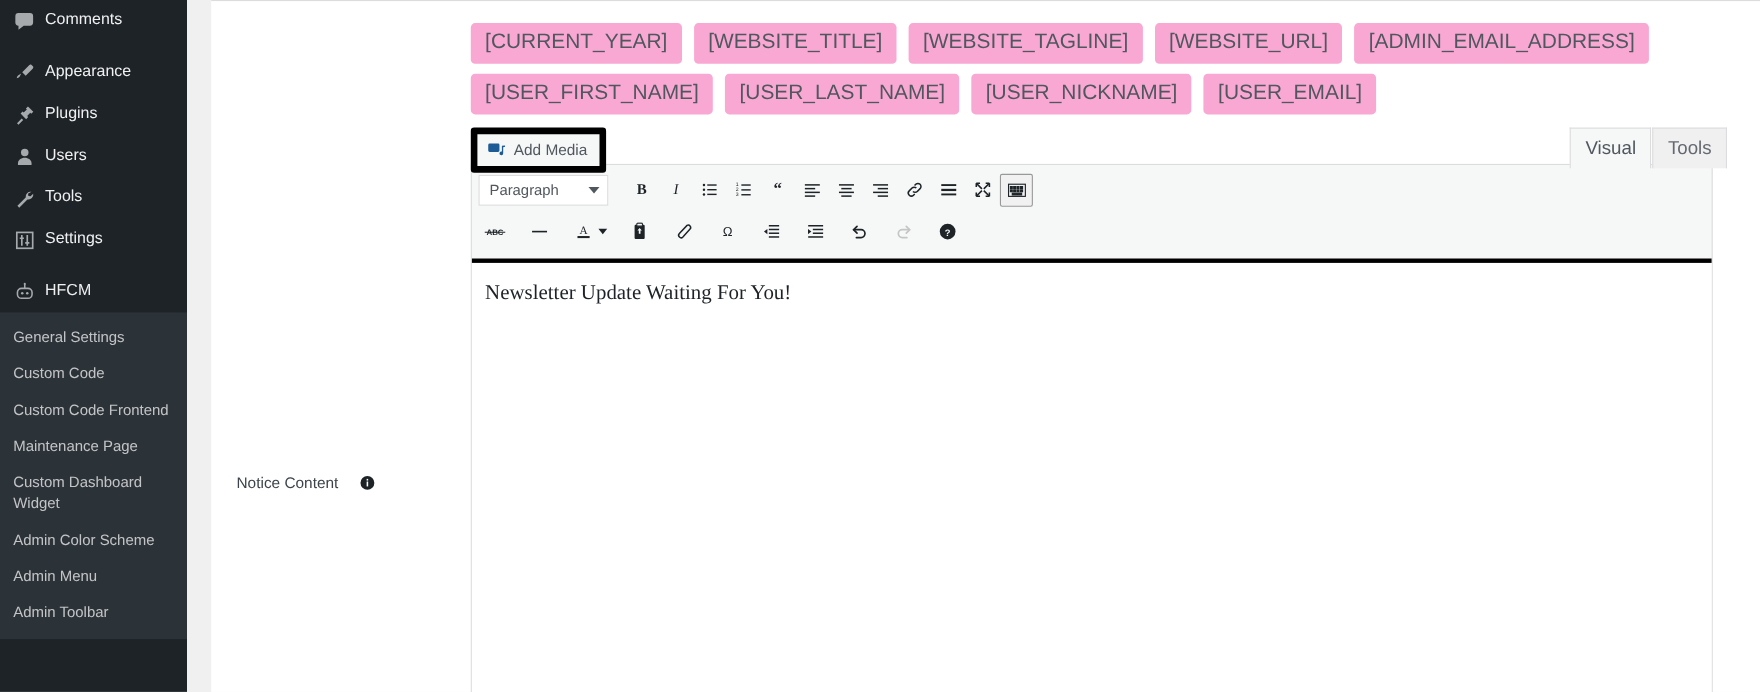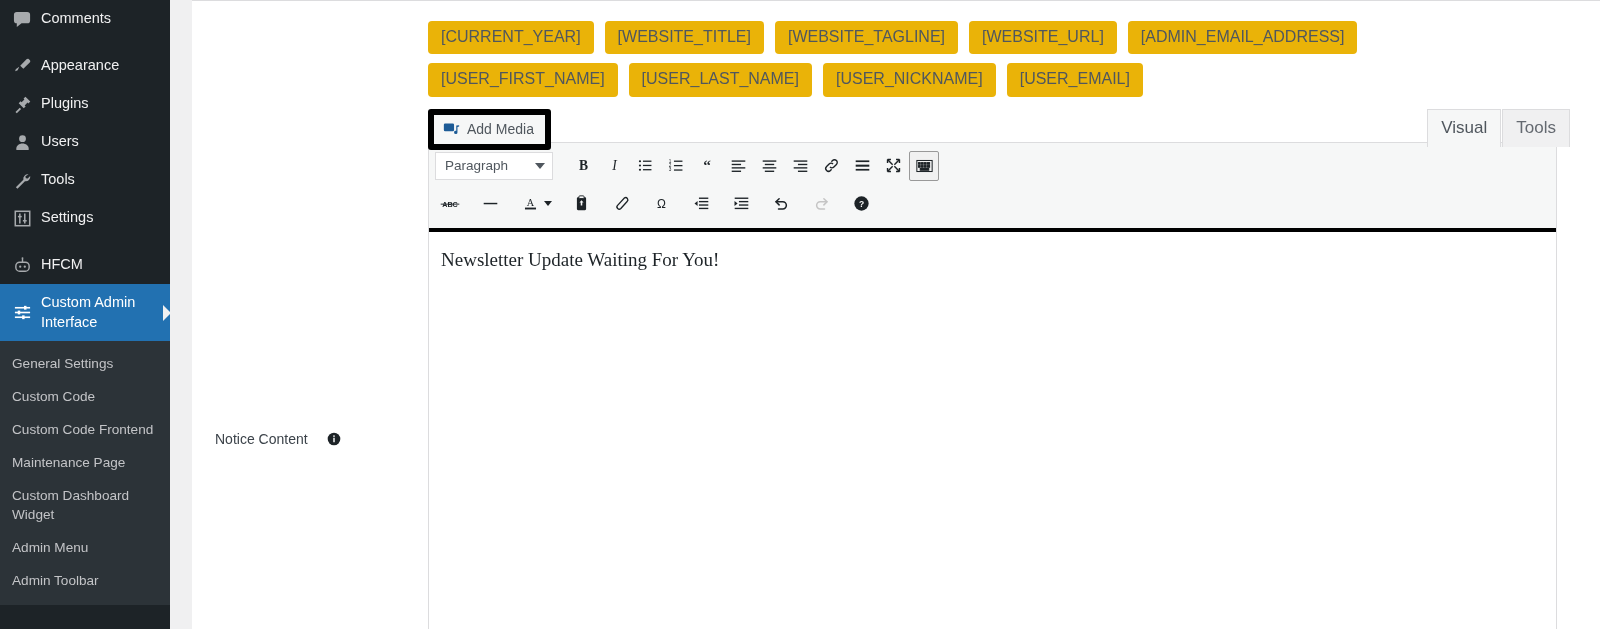--- a/index.html
+++ b/index.html
@@ -112,24 +112,24 @@
   }
 
   
   #tag-list {
     display: flex;
     flex-wrap: wrap;
     gap: 9px 11px;
     width: 1110px;
   }
   .tag {
-    background: #eab308;
+    background: #f9a8d4;
     border-radius: 4px;
     padding: 7px 13px 8px 13px;
-    font-size: 16px;
+    font-size: 19px;
     color: #50575e;
     line-height: 1.15;
     white-space: nowrap;
     cursor: pointer;
   }
 
   
   #media-row {
     margin-top: 12px;
     position: relative;
@@ -325,40 +325,28 @@
             <rect x="3" y="6.5" width="14" height="9.5" rx="4"></rect>
             <circle cx="7.6" cy="11.2" r="1.2" fill="currentColor" stroke="none"></circle>
             <circle cx="12.4" cy="11.2" r="1.2" fill="currentColor" stroke="none"></circle>
             <line x1="10" y1="2.6" x2="10" y2="6.4"></line>
             <circle cx="10" cy="2.2" r="1" fill="currentColor" stroke="none"></circle>
           </svg>
       </span>
       <span>HFCM</span>
     </div>
 
-    <div class="menu-item active">
-      <span class="mi-icon">
-        <svg width="19" height="19" viewBox="0 0 20 20" fill="none" stroke="currentColor" stroke-width="1.7">
-            <line x1="2" y1="5" x2="18" y2="5"></line>
-            <line x1="2" y1="10" x2="18" y2="10"></line>
-            <line x1="2" y1="15" x2="18" y2="15"></line>
-            <rect x="11.6" y="3" width="2.6" height="4" fill="currentColor" stroke="none"></rect>
-            <rect x="5" y="8" width="2.6" height="4" fill="currentColor" stroke="none"></rect>
-            <rect x="9.6" y="13" width="2.6" height="4" fill="currentColor" stroke="none"></rect>
-          </svg>
-      </span>
-      <span>Custom Admin Interface</span>
-    </div>
 
     <div id="submenu">
       <span class="sub-item">General Settings</span>
       <span class="sub-item">Custom Code</span>
       <span class="sub-item">Custom Code Frontend</span>
       <span class="sub-item">Maintenance Page</span>
       <span class="sub-item">Custom Dashboard Widget</span>
+      <span class="sub-item">Admin Color Scheme</span>
       <span class="sub-item">Admin Menu</span>
       <span class="sub-item">Admin Toolbar</span>
 
     </div>
   </div>
 
   <div id="main">
     <div id="content-card">
 
       <div id="field-label">

